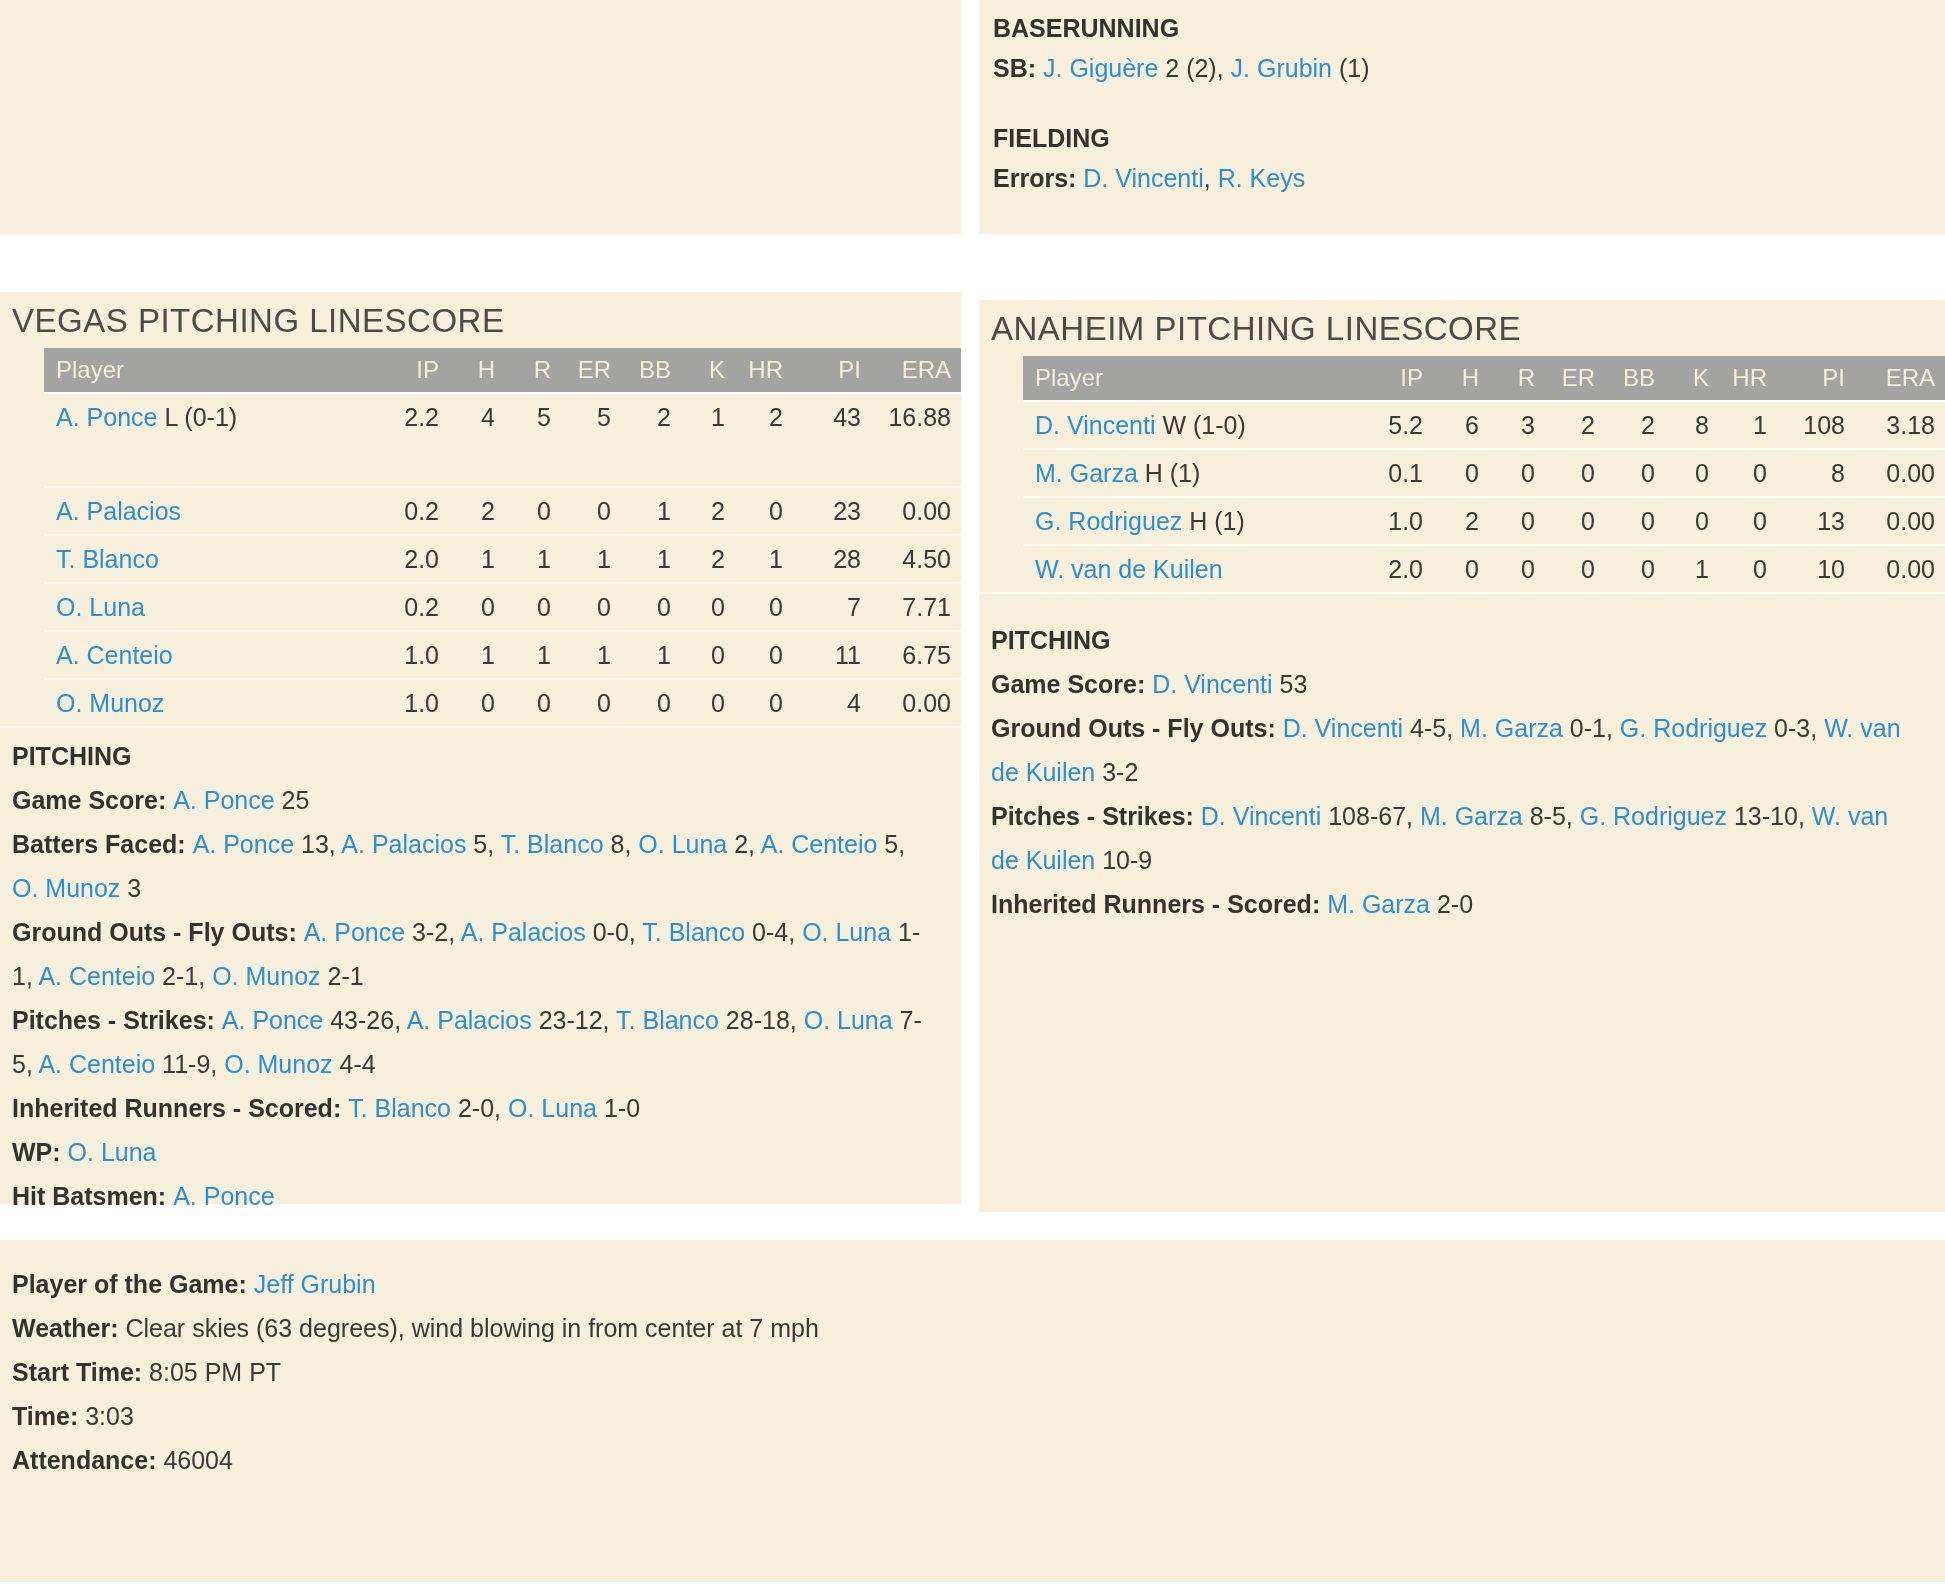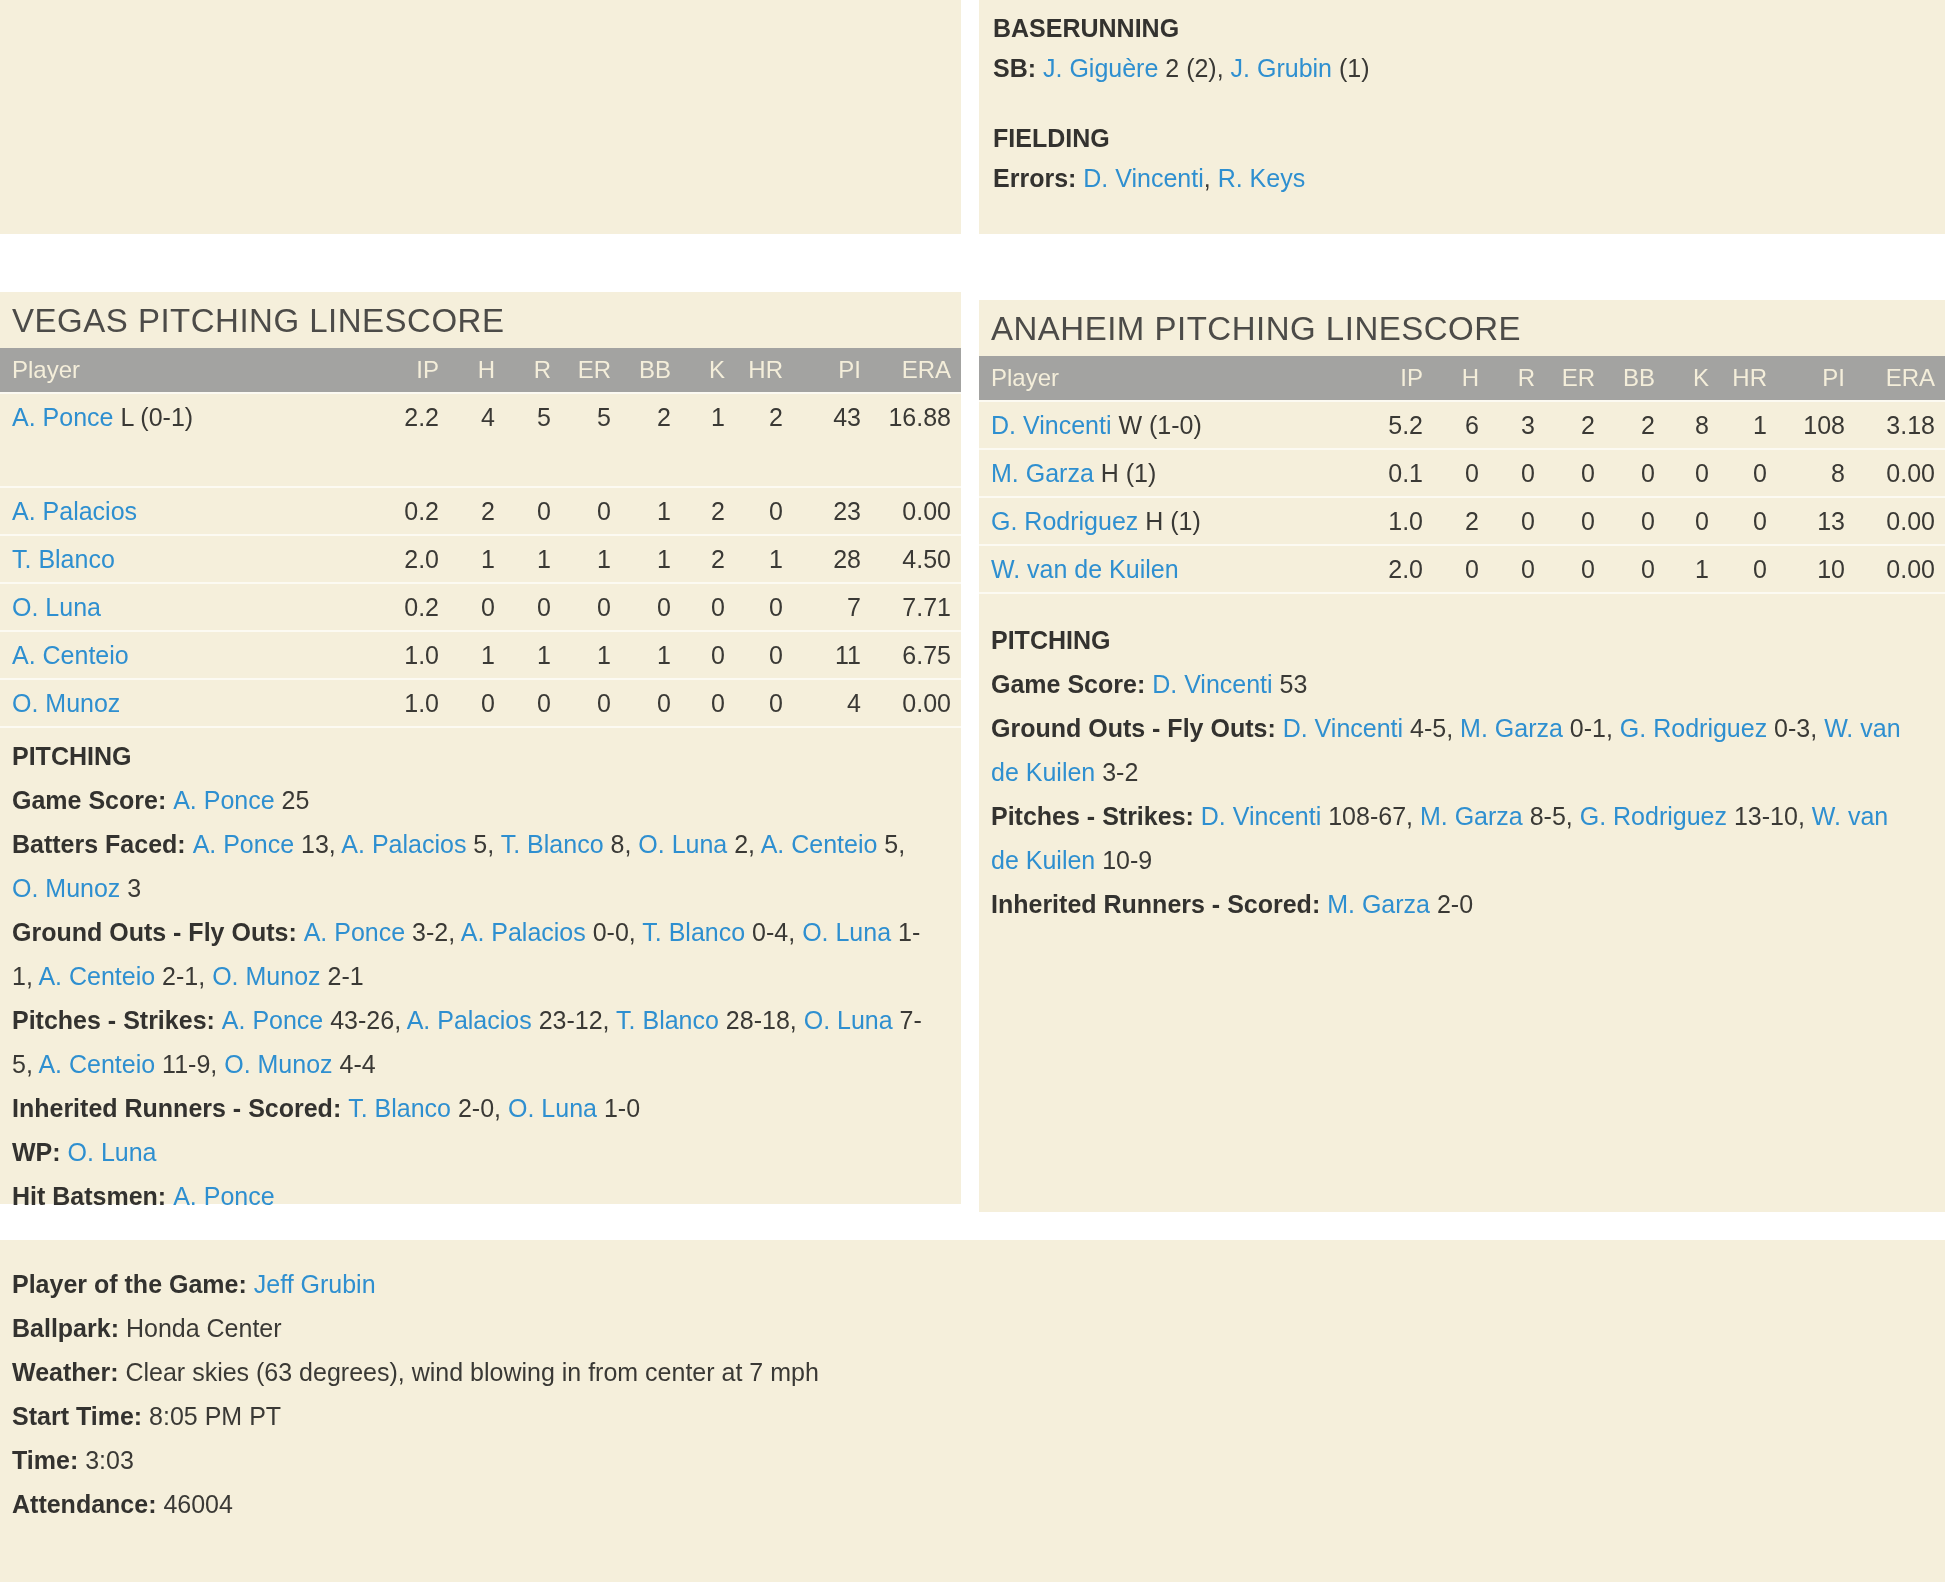--- a/index.html
+++ b/index.html
@@ -12,21 +12,21 @@
   .p-a{left:979px;top:300px;width:966px;height:912px;}
   .p-n{left:0;top:1240px;width:1945px;height:342px;}
 
   .section-title{font-size:33px;color:#4c4b48;padding:10px 0 8px 12px;letter-spacing:.5px;}
 
   
   .trow{display:flex;align-items:center;height:46px;padding:0 10px 0 12px;
         font-size:25px;color:#3a3935;border-top:2px solid rgba(255,255,255,.65);}
   .trow:first-child{border-top:none;}
   .trow.empty{border-top:none;}
-  .linescore{border-bottom:2px solid rgba(255,255,255,.65);}
+  .linescore{border-bottom:2px solid rgba(255,255,255,.65);padding-left:44px;}
   .thead{background:#a3a3a1;color:#f4eeda;height:44px;font-size:24px;border-top:none;}
   .cell{white-space:nowrap;}
   .c0{flex:1;text-align:left;overflow:hidden;}
   .c1{width:62px;text-align:right;}
   .c2{width:56px;text-align:right;}
   .c3{width:56px;text-align:right;}
   .c4{width:60px;text-align:right;}
   .c5{width:60px;text-align:right;}
   .c6{width:54px;text-align:right;}
   .c7{width:58px;text-align:right;}
@@ -240,21 +240,20 @@
           <div class="note-line"><span class="b">Ground Outs - Fly Outs: </span><span class="link">D. Vincenti</span><span> 4-5, </span><span class="link">M. Garza</span><span> 0-1, </span><span class="link">G. Rodriguez</span><span> 0-3, </span><span class="link">W. van de Kuilen</span><span> 3-2</span></div>
           <div class="note-line"><span class="b">Pitches - Strikes: </span><span class="link">D. Vincenti</span><span> 108-67, </span><span class="link">M. Garza</span><span> 8-5, </span><span class="link">G. Rodriguez</span><span> 13-10, </span><span class="link">W. van de Kuilen</span><span> 10-9</span></div>
           <div class="note-line"><span class="b">Inherited Runners - Scored: </span><span class="link">M. Garza</span><span> 2-0</span></div>
         </div>
     </div>
   </section>
 
   <section class="panel p-n">
     <div class="gn-lines">
         <div class="note-line"><span class="b">Player of the Game: </span><span class="link">Jeff Grubin</span></div>
-        <div class="note-line"><span class="b">Ballpark: </span><span>Honda Center</span></div>
         <div class="note-line"><span class="b">Weather: </span><span>Clear skies (63 degrees), wind blowing in from center at 7 mph</span></div>
         <div class="note-line"><span class="b">Start Time: </span><span>8:05 PM PT</span></div>
         <div class="note-line"><span class="b">Time: </span><span>3:03</span></div>
         <div class="note-line"><span class="b">Attendance: </span><span>46004</span></div>
       </div>
   </section>
 
 </div>
 
 </body></html>

